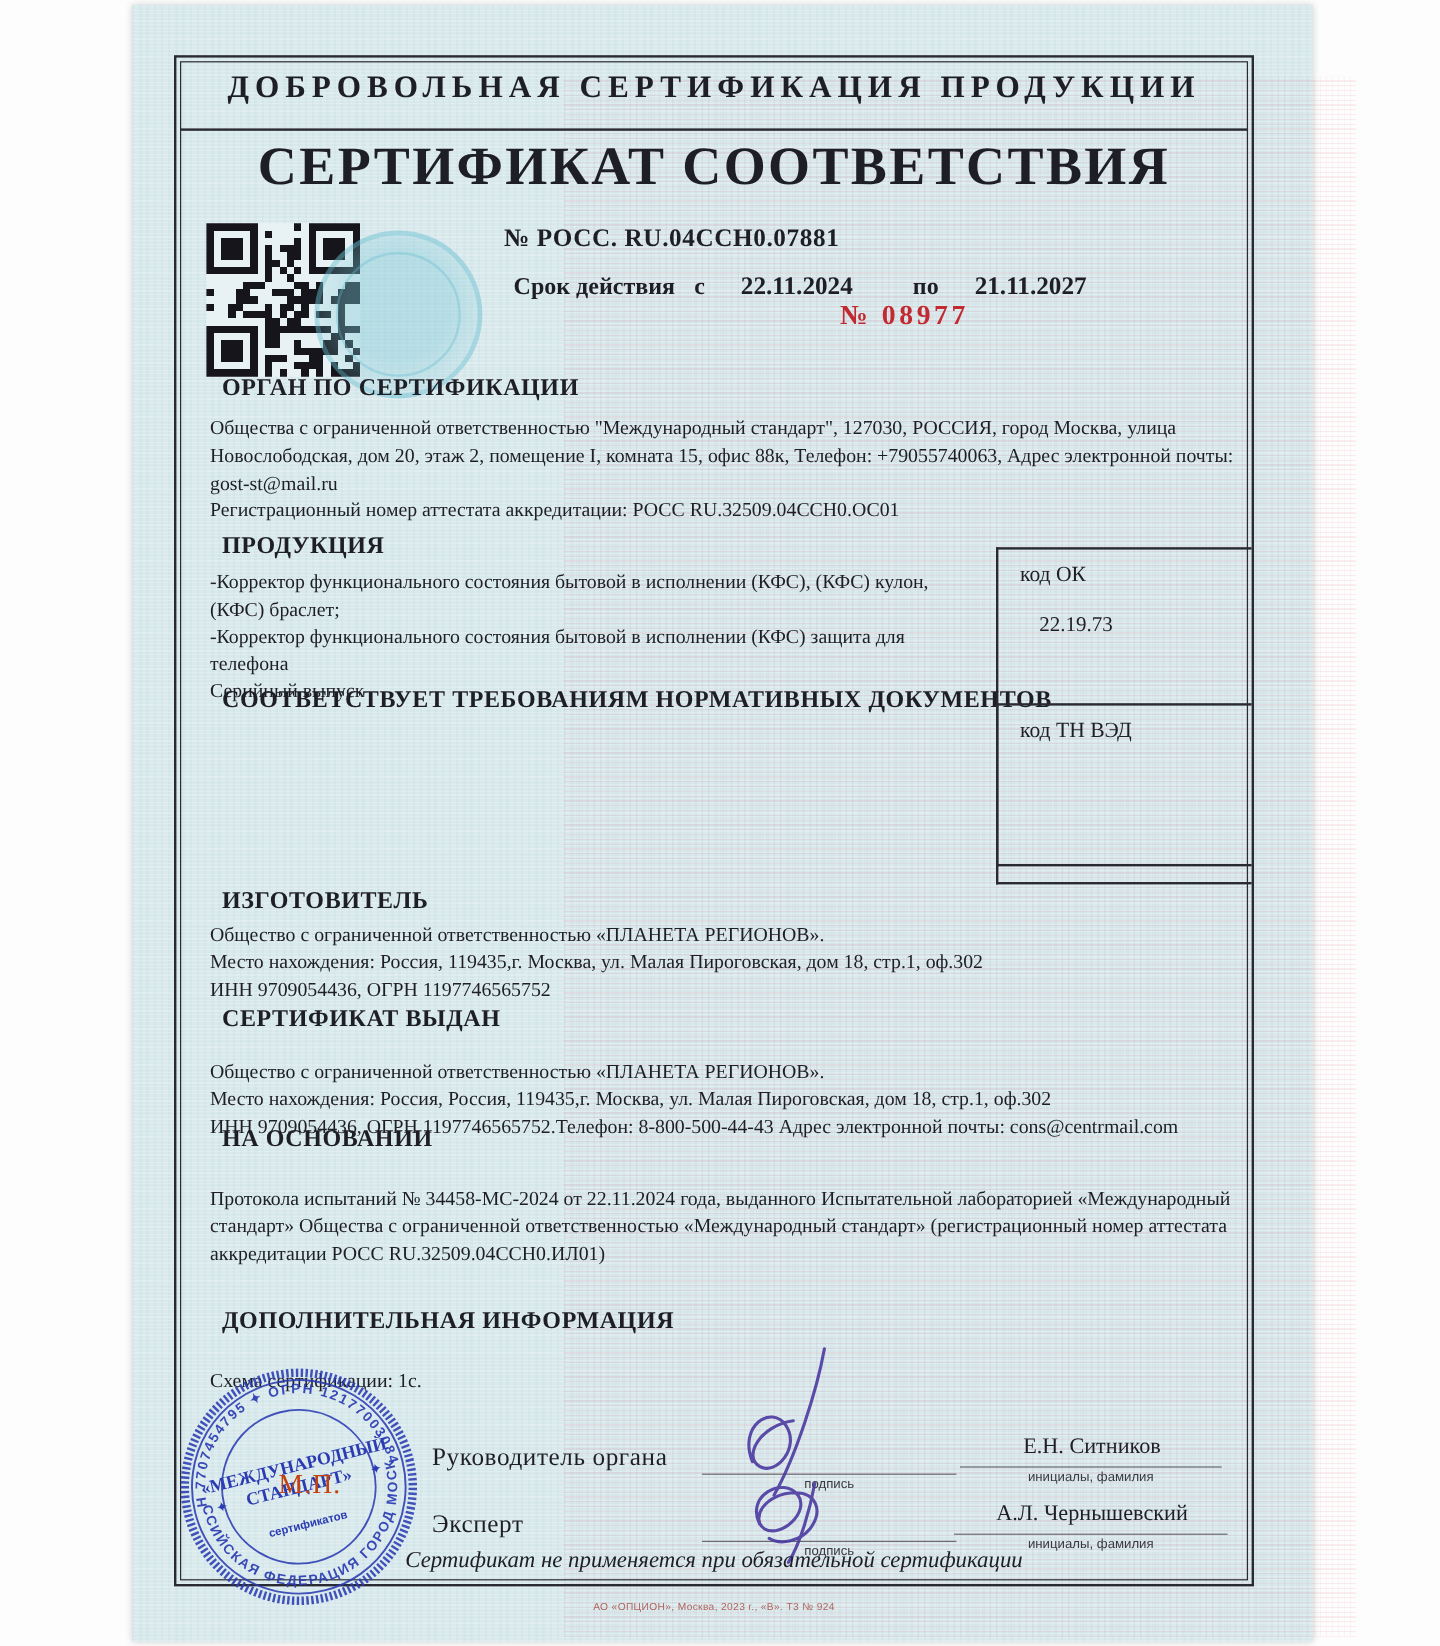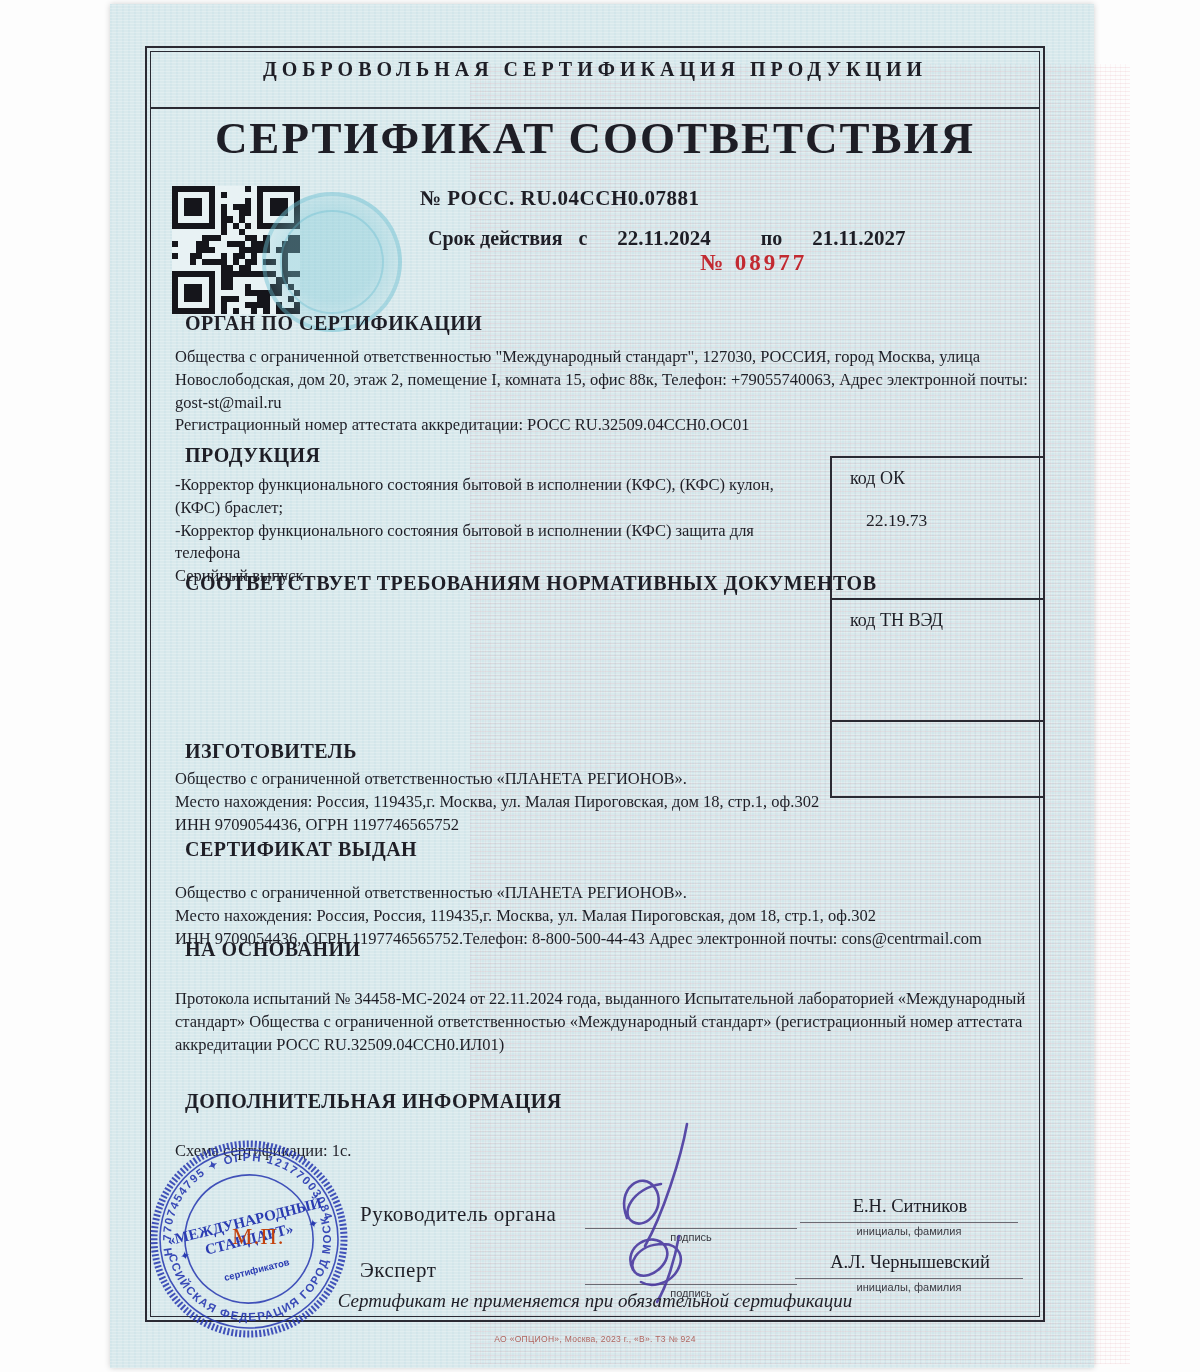--- a/index.html
+++ b/index.html
@@ -11,21 +11,21 @@
                          repeating-linear-gradient(90deg, rgba(190,220,228,.25) 0 2px, transparent 2px 6px);
         box-shadow:0 0 6px rgba(0,0,0,.18);}
   .guilloche{position:absolute;left:360px;top:60px;width:660px;height:1300px;pointer-events:none;
         background-image:repeating-linear-gradient(0deg, rgba(208,62,84,.10) 0 1px, transparent 1px 4px),
                          repeating-linear-gradient(90deg, rgba(208,62,84,.05) 0 1px, transparent 1px 5px);
         opacity:.85;}
   .frame{position:absolute;left:145px;top:46px;width:900px;height:1276px;border:2px solid #2a2a33;box-sizing:border-box;}
   .frame::before{content:'';position:absolute;inset:3px;border:1px solid #2a2a33;pointer-events:none;}
 
   #banner{position:absolute;left:145px;top:58px;width:900px;text-align:center;
-        font-size:20px;font-weight:bold;letter-spacing:5px;}
+        font-size:26px;font-weight:bold;letter-spacing:5px;}
   #banner-rule{position:absolute;left:150px;top:107px;width:890px;border-top:2px solid #2a2a33;}
   #title{position:absolute;left:145px;top:112px;width:900px;text-align:center;
         font-size:45px;font-weight:bold;letter-spacing:2px;}
 
   #qr{position:absolute;left:172px;top:186px;width:128px;height:128px;}
   #watermark{position:absolute;left:262px;top:192px;width:132px;height:132px;border-radius:50%;
         border:4px solid rgba(96,186,205,.35);
         background:radial-gradient(circle at 50% 45%, rgba(128,202,216,.40) 0 45%, rgba(128,202,216,.18) 70%, rgba(128,202,216,.05) 100%);}
   #watermark .inner{position:absolute;inset:14px;border-radius:50%;border:2px solid rgba(96,186,205,.35);}
 
@@ -46,21 +46,21 @@
   #org-h{left:185px;top:312px;}
   #org-t{left:175px;top:346px;width:862px;}
 
   #prod-h{left:185px;top:444px;}
   #prod-t{left:175px;top:474px;width:648px;}
   #prod-t p{margin:0;}
 
   .codebox{position:absolute;box-sizing:border-box;border-top:2px solid #2a2a33;border-left:2px solid #2a2a33;border-bottom:2px solid #2a2a33;}
   #ok-box{left:830px;top:456px;width:213px;height:266px;}
   
-  #tnved-box2{position:absolute;left:830px;top:598px;width:213px;height:200px;box-sizing:border-box;
+  #tnved-box2{position:absolute;left:830px;top:586px;width:213px;height:151px;box-sizing:border-box;
         border-top:2px solid #2a2a33;border-left:2px solid #2a2a33;border-bottom:2px solid #2a2a33;}
   .codebox .lab,#tnved-box2 .lab{position:absolute;left:18px;top:10px;font-size:18px;}
   #ok-box .val{position:absolute;left:34px;top:52px;font-size:17.5px;}
 
   #conf-h{left:185px;top:572px;}
   #conf-t{left:175px;top:614px;width:640px;}
 
   #mfr-h{left:185px;top:740px;}
   #mfr-t{left:175px;top:768px;width:866px;}
 

